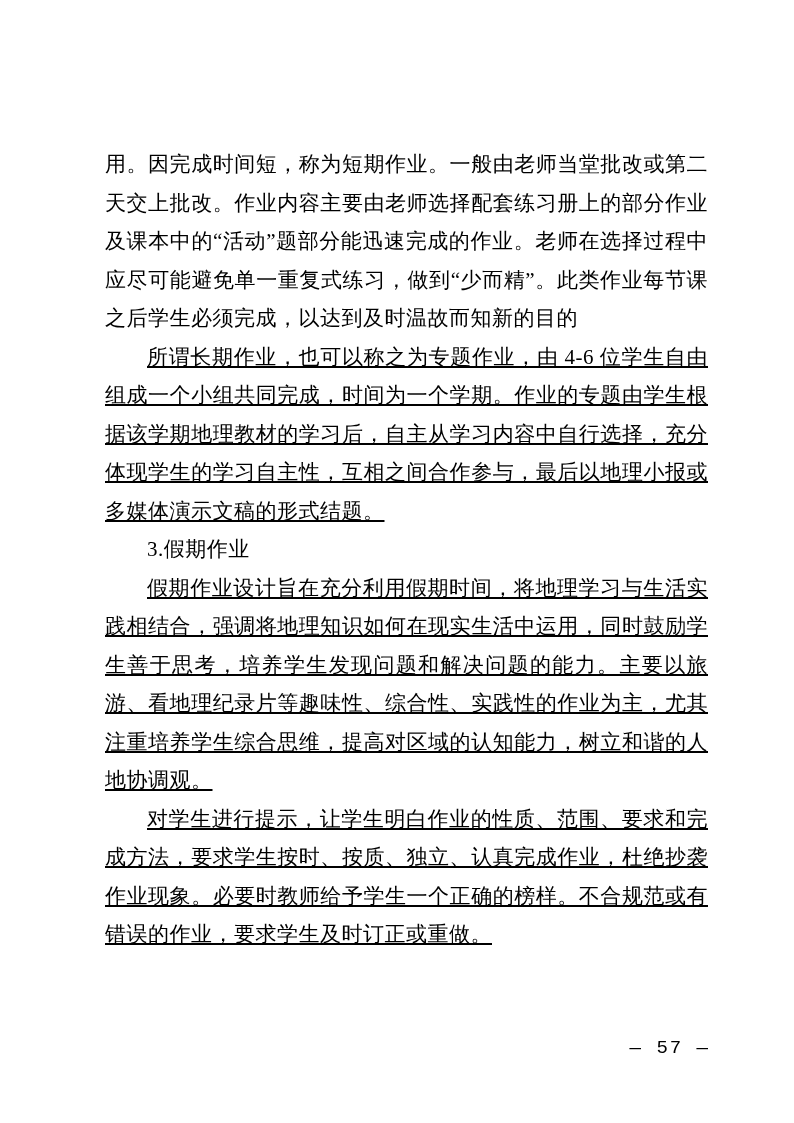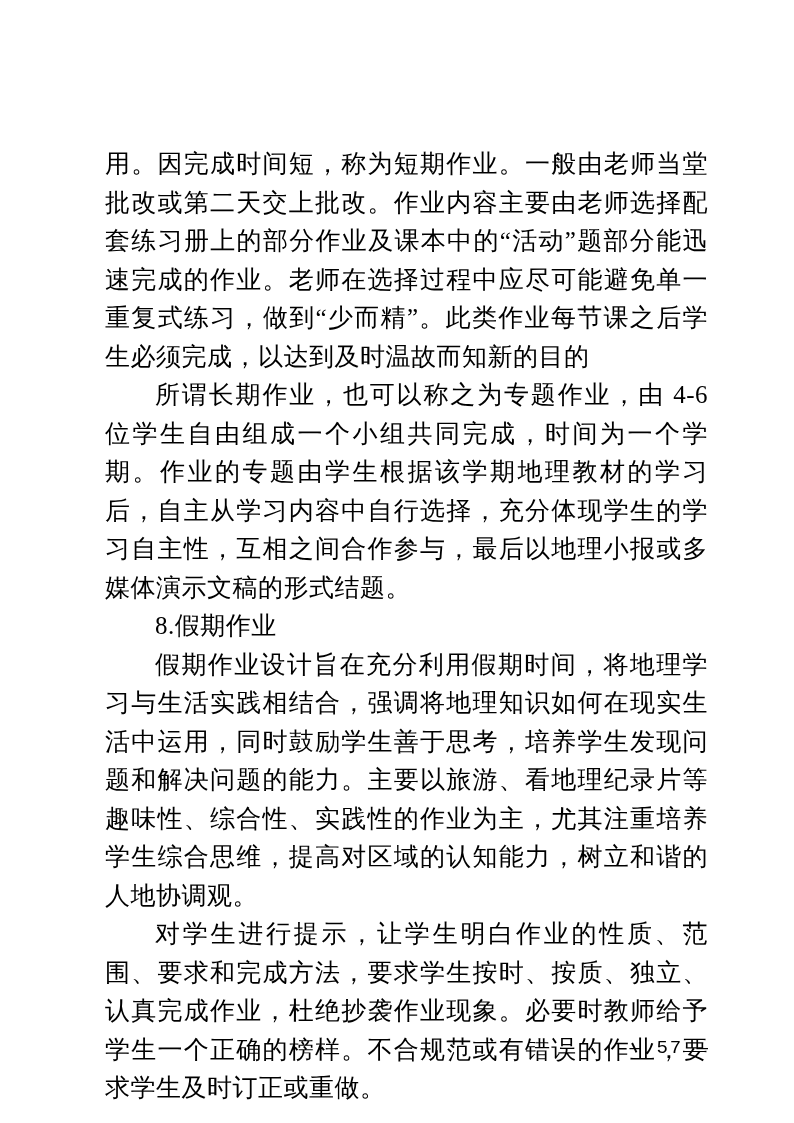--- a/index.html
+++ b/index.html
@@ -23,26 +23,27 @@
     width: 603px;
     font-size: 21px;
     line-height: 38.5px;
     text-align: justify;
     letter-spacing: 0.5px;
   }
   .text-block p,
   .text-block h2 {
     margin: 0;
     padding: 0;
-    font-size: 25px;
+    font-size: 21px;
     font-weight: normal;
     line-height: 38.5px;
   }
   .para-indent {
     text-indent: 2em;
+    text-decoration: underline;
   }
   .section-heading {
     text-indent: 2em;
     text-align: left;
   }
   .footer-page-number {
     position: absolute;
     top: 1036px;
     right: 84px;
     font-size: 19px;
@@ -57,21 +58,21 @@
 
 <div class="page">
 
   <div class="text-block">
 
     <p class="para">用。因完成时间短，称为短期作业。一般由老师当堂批改或第二天交上批改。作业内容主要由老师选择配套练习册上的部分作业及课本中的“活动”题部分能迅速完成的作业。老师在选择过程中应尽可能避免单一重复式练习，做到“少而精”。此类作业每节课之后学生必须完成，以达到及时温故而知新的目的</p>
 
 
     <p class="para para-indent">所谓长期作业，也可以称之为专题作业，由 4-6 位学生自由组成一个小组共同完成，时间为一个学期。作业的专题由学生根据该学期地理教材的学习后，自主从学习内容中自行选择，充分体现学生的学习自主性，互相之间合作参与，最后以地理小报或多媒体演示文稿的形式结题。</p>
 
-    <h2 class="section-heading">8.假期作业</h2>
+    <h2 class="section-heading">3.假期作业</h2>
 
     <p class="para para-indent">假期作业设计旨在充分利用假期时间，将地理学习与生活实践相结合，强调将地理知识如何在现实生活中运用，同时鼓励学生善于思考，培养学生发现问题和解决问题的能力。主要以旅游、看地理纪录片等趣味性、综合性、实践性的作业为主，尤其注重培养学生综合思维，提高对区域的认知能力，树立和谐的人地协调观。</p>
 
     <p class="para para-indent">对学生进行提示，让学生明白作业的性质、范围、要求和完成方法，要求学生按时、按质、独立、认真完成作业，杜绝抄袭作业现象。必要时教师给予学生一个正确的榜样。不合规范或有错误的作业，要求学生及时订正或重做。</p>
 
   </div>
 
   <div class="footer-page-number">— 57 —</div>
 
 </div>

